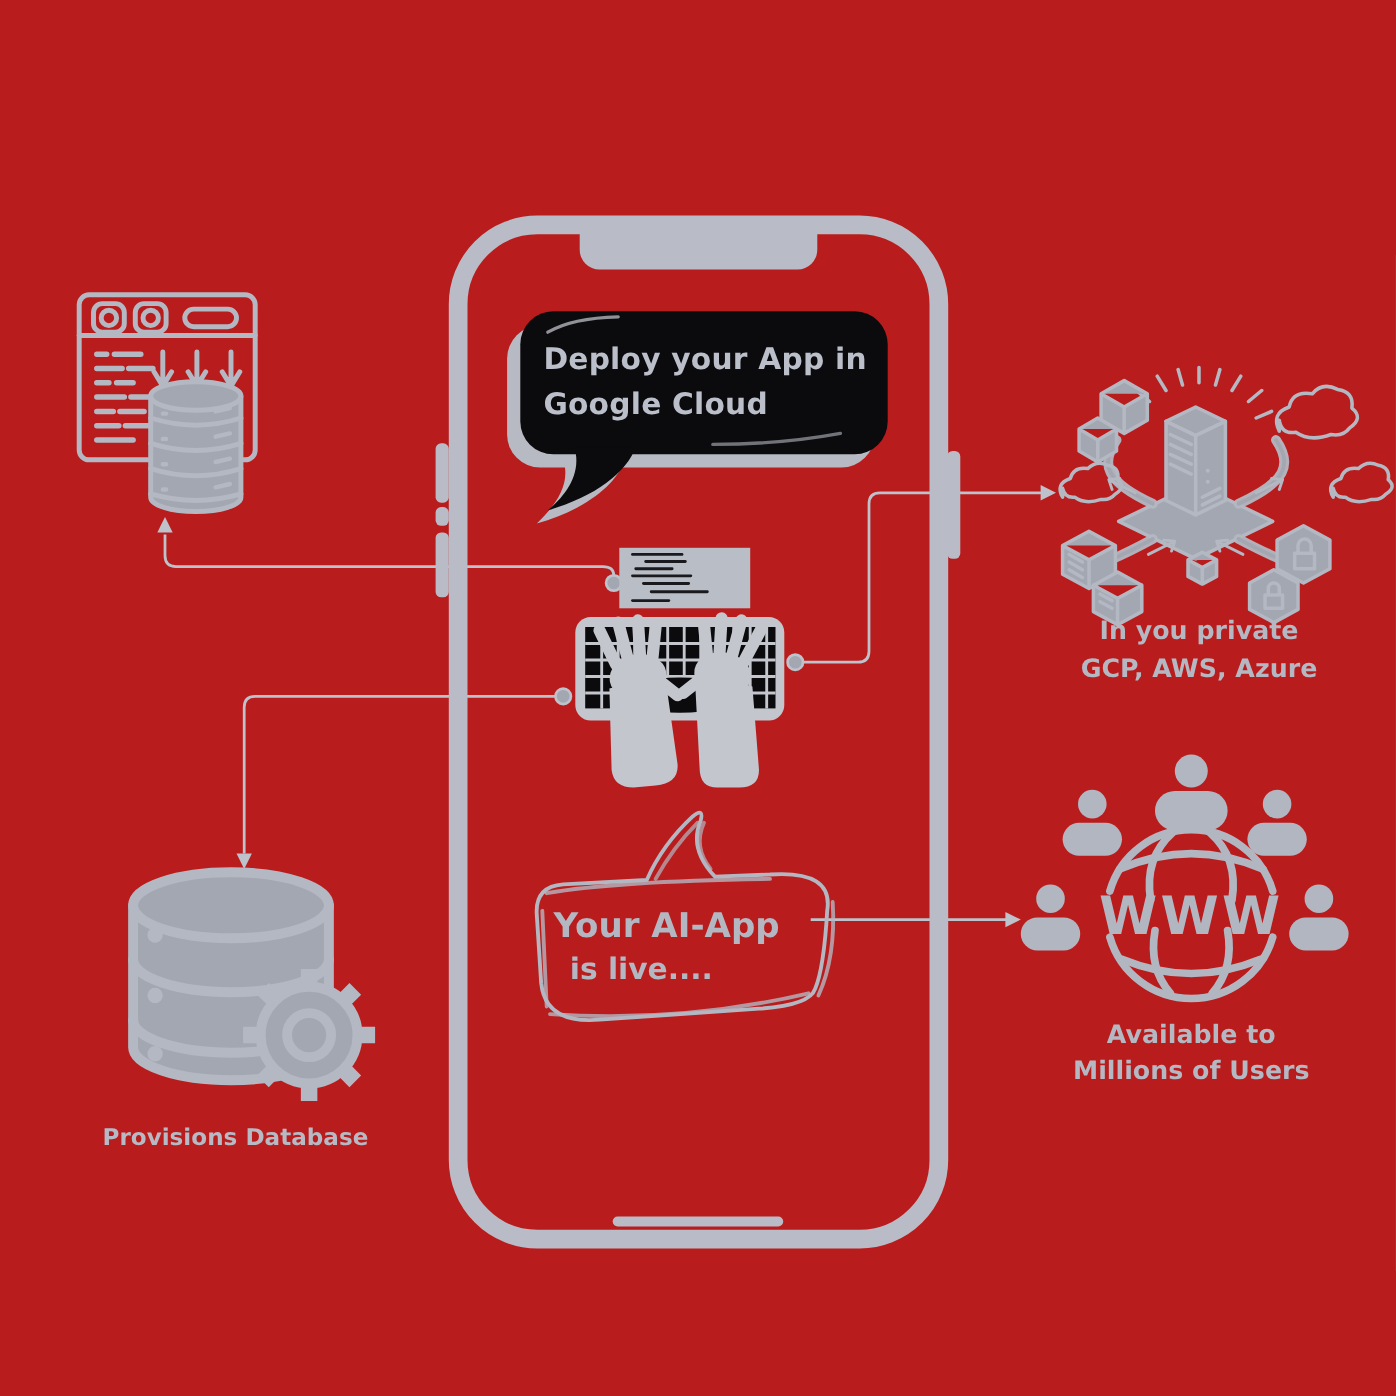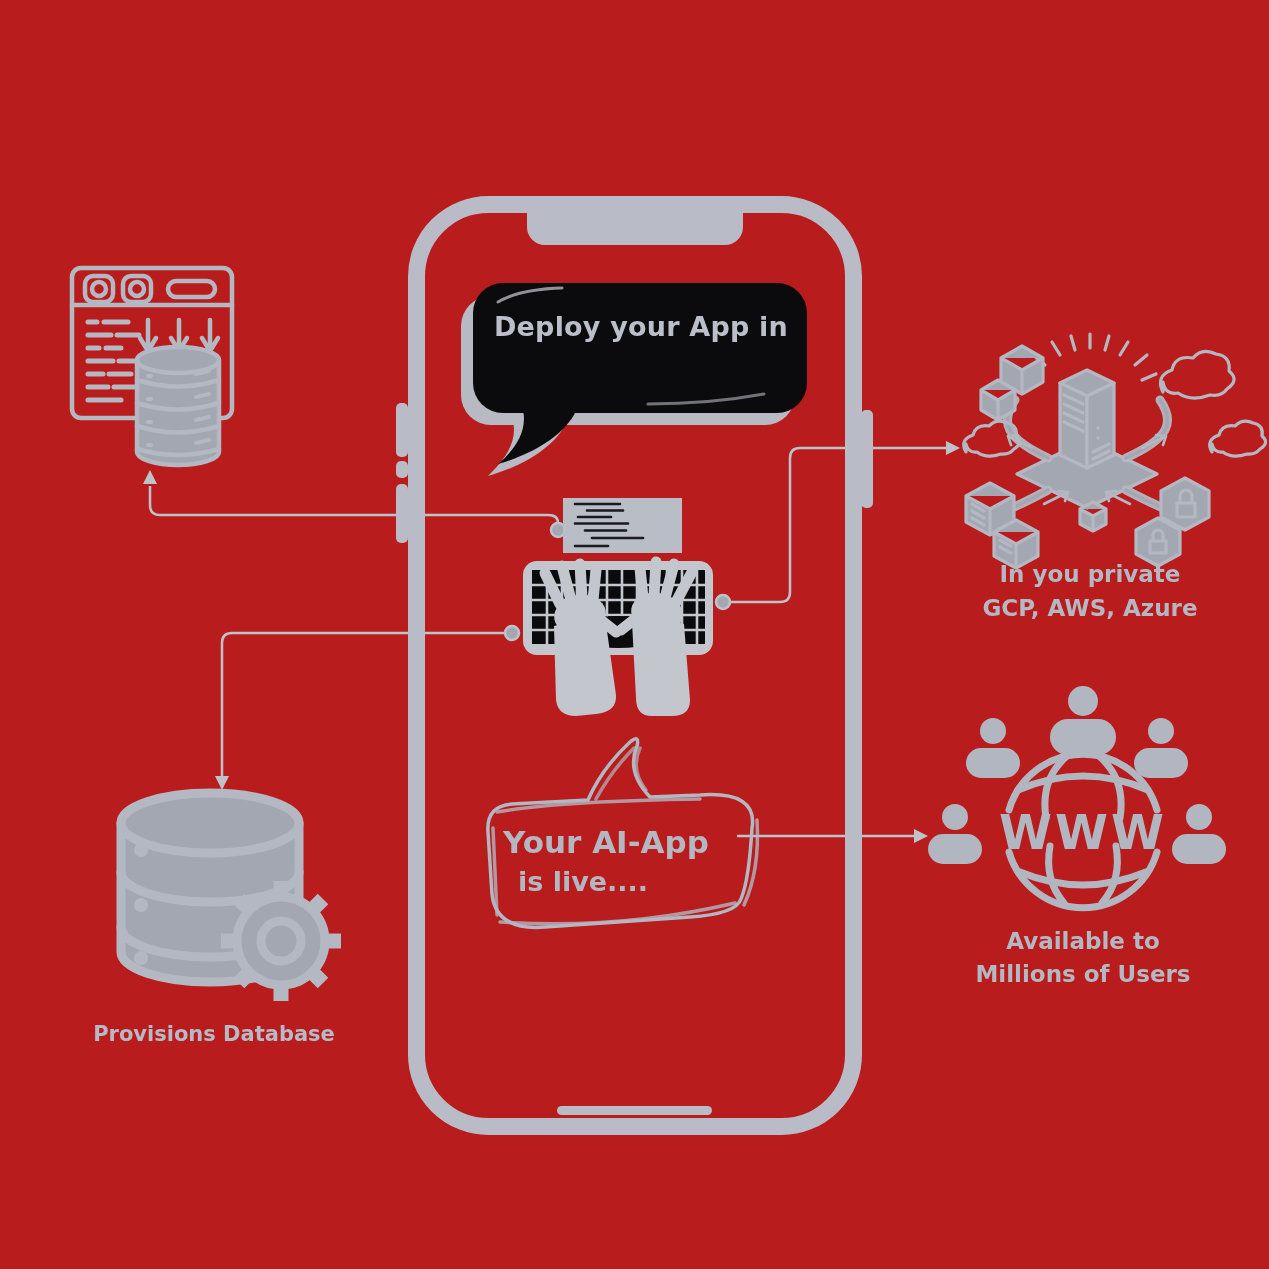--- a/index.html
+++ b/index.html
@@ -245,20 +245,21 @@
       <circle cx="955" cy="817" r="13"></circle>
           <rect x="928" y="834" width="54" height="30" rx="15"></rect>
       <circle cx="1199" cy="817" r="13"></circle>
           <rect x="1172" y="834" width="54" height="30" rx="15"></rect>
     </g>
   </g>
 </svg>
 
   <div class="txt deploy-text">
     <div>Deploy your App in</div>
+    <div>Google Cloud</div>
   </div>
 
   <div class="txt live-text">
     <div class="l1">Your AI-App</div>
     <div class="l2">is live....</div>
   </div>
 
   <div class="txt private-label">
     <div>In you private</div>
     <div>GCP, AWS, Azure</div>

